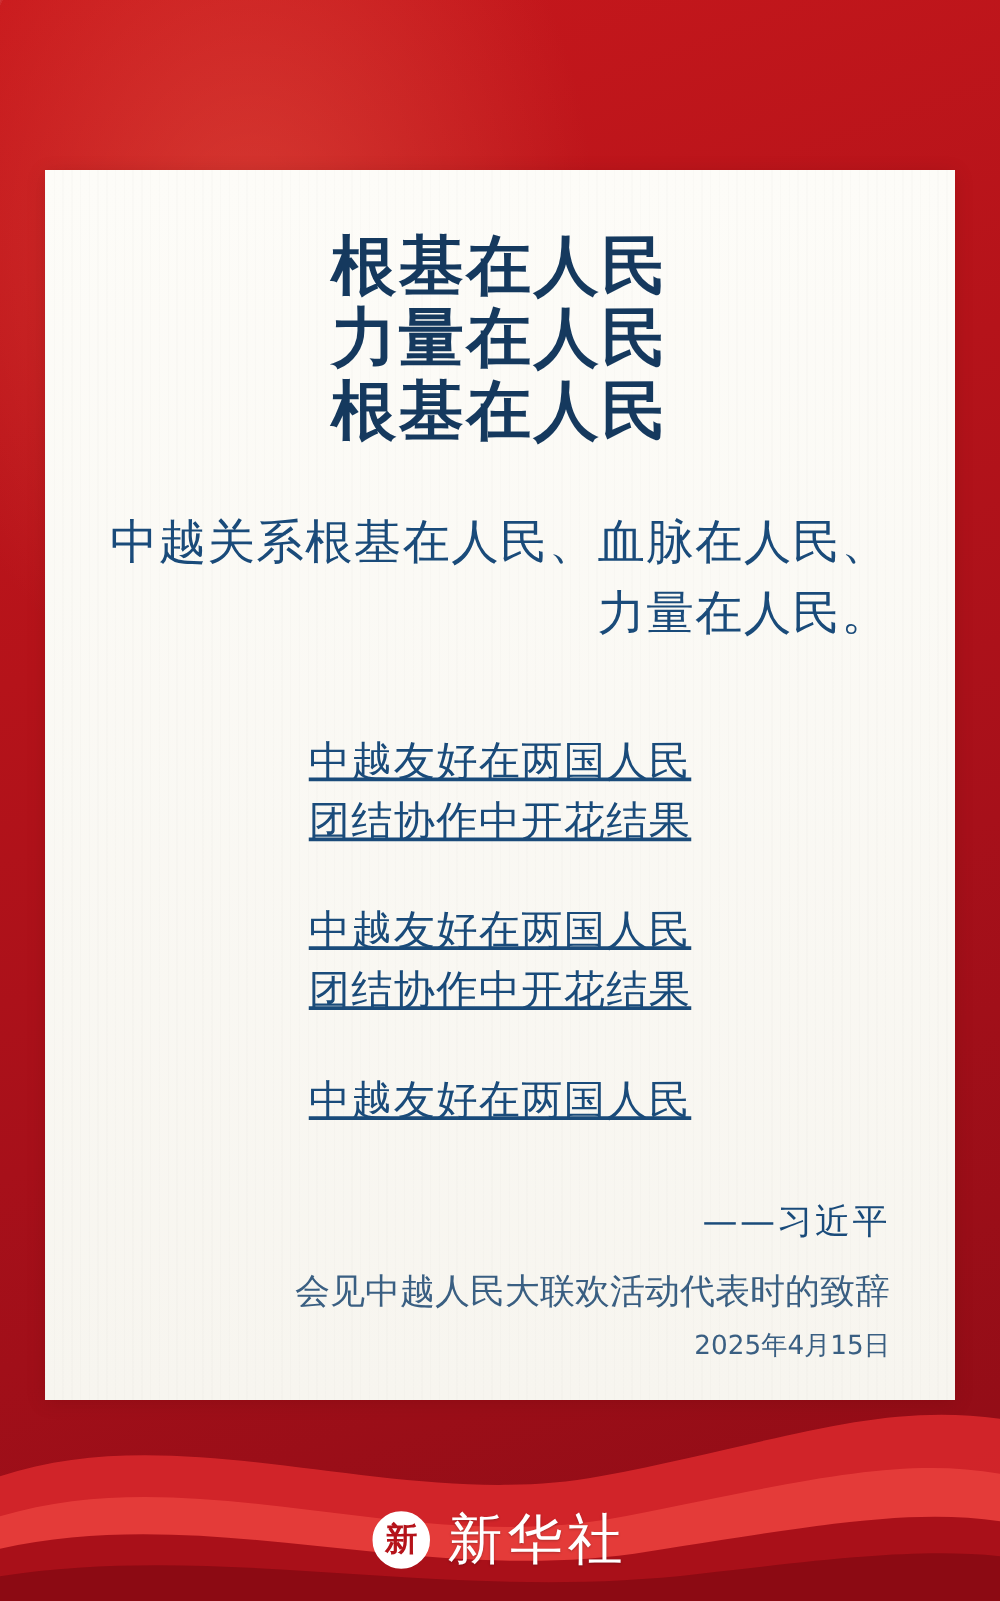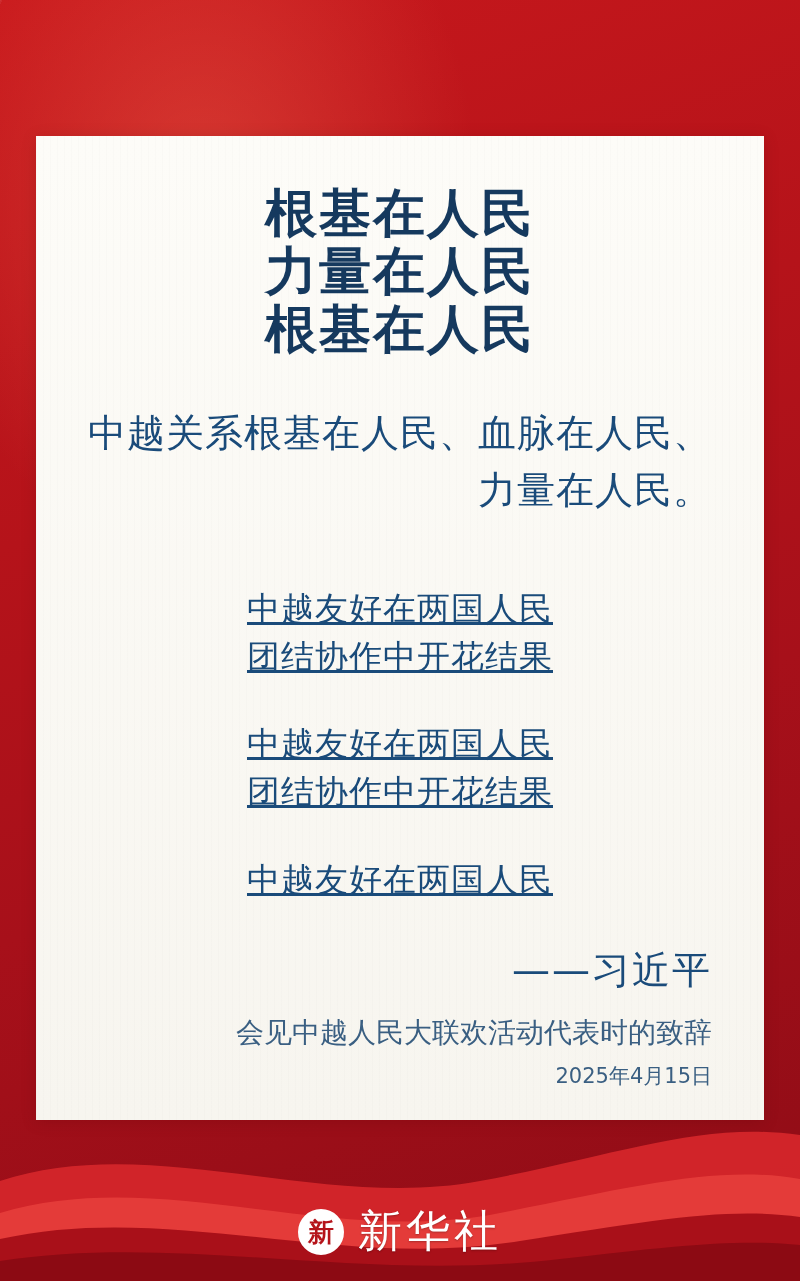--- a/index.html
+++ b/index.html
@@ -93,21 +93,21 @@
     text-decoration: underline;
   }
   .stanza div { white-space: nowrap; }
 
   .attribution {
     margin-top: auto;
     text-align: right;
     color: #1a4b7a;
   }
   .attrib-name {
-    font-size: 38px;
+    font-size: 28px;
     letter-spacing: 2px;
     margin-bottom: 18px;
   }
   .attrib-source {
     font-size: 28px;
     color: #3a5f82;
     margin-bottom: 10px;
   }
   .attrib-date {
     font-size: 21px;

